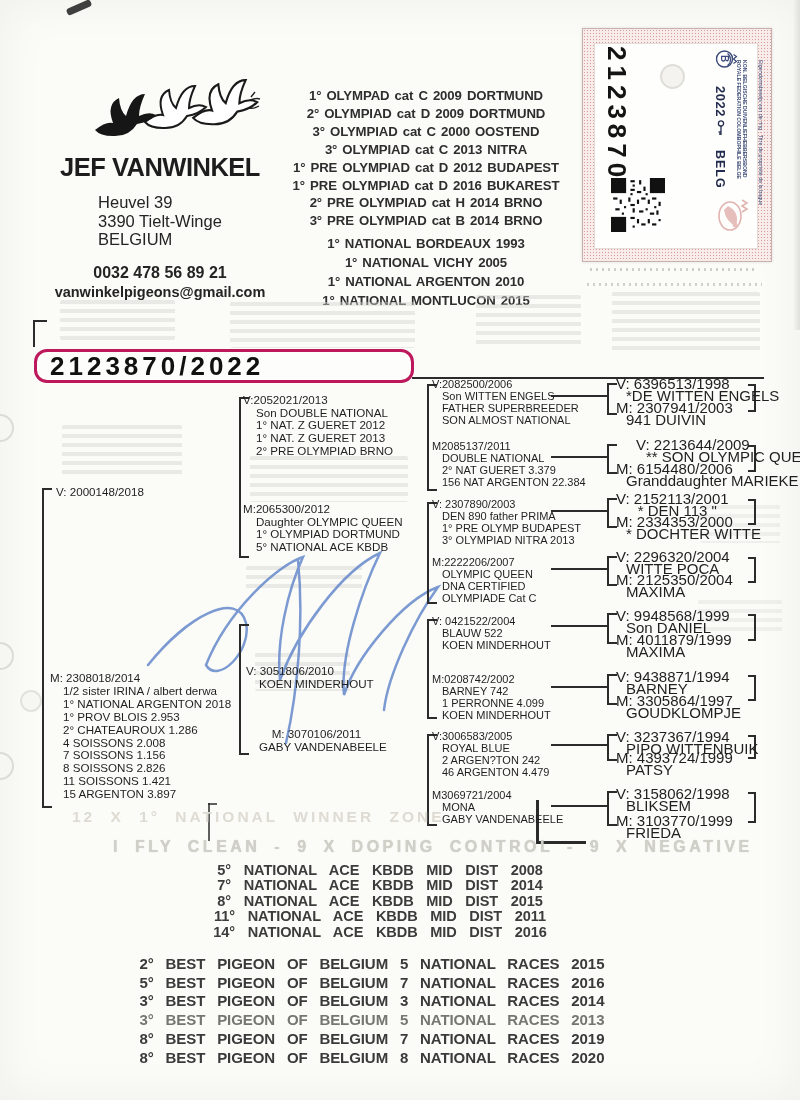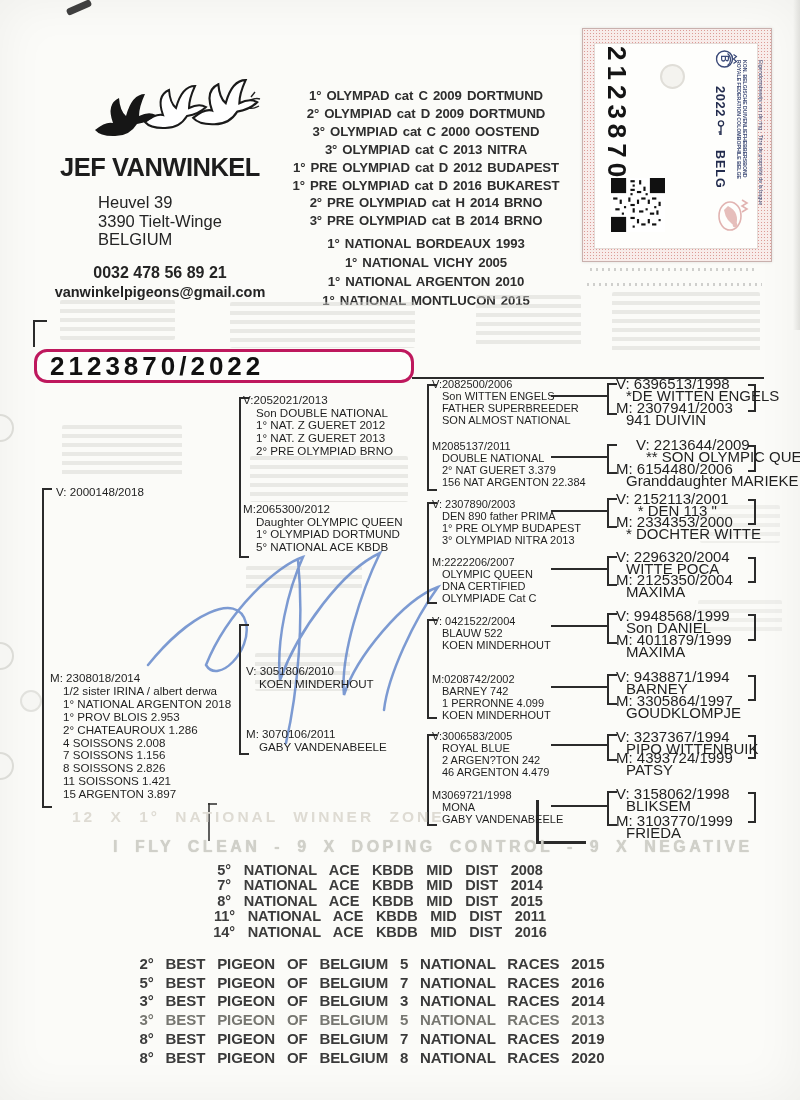--- a/index.html
+++ b/index.html
@@ -274,21 +274,21 @@
   <div class="entry" style="left:243px;top:503px;">
     <div>M:2065300/2012</div>
     <div class="sub">Daughter OLYMPIC QUEEN</div>
     <div class="sub">1° OLYMPIAD DORTMUND</div>
     <div class="sub">5° NATIONAL ACE KBDB</div>
   </div>
   <div class="entry" style="left:246px;top:621px;margin-top:44px;">
     <div>V: 3051806/2010</div>
     <div class="sub">KOEN MINDERHOUT</div>
   </div>
-  <div class="entry" style="left:246px;top:728px;">
+  <div class="entry" style="left:246px;top:728px;text-align:center;">
     <div>M: 3070106/2011</div>
     <div class="sub">GABY VANDENABEELE</div>
   </div>
 
   <div class="entry g3" style="left:432px;top:379px;">
     <div>V:2082500/2006</div>
     <div class="sub">Son WITTEN ENGELS</div>
     <div class="sub">FATHER SUPERBREEDER</div>
     <div class="sub">SON ALMOST NATIONAL</div>
   </div>
@@ -321,21 +321,21 @@
     <div class="sub">1 PERRONNE 4.099</div>
     <div class="sub">KOEN MINDERHOUT</div>
   </div>
   <div class="entry g3" style="left:432px;top:731px;">
     <div>V:3006583/2005</div>
     <div class="sub">ROYAL BLUE</div>
     <div class="sub">2 ARGEN?TON 242</div>
     <div class="sub">46 ARGENTON 4.479</div>
   </div>
   <div class="entry g3" style="left:432px;top:790px;">
-    <div>M3069721/1998</div>
+    <div>M3069721/2004</div>
     <div class="sub">MONA</div>
     <div class="sub">GABY VANDENABEELE</div>
   </div>
 
   <div class="entry g4" style="left:616px;top:378px;">
     <div>V: 6396513/1998</div>
     <div class="sub">*DE WITTEN ENGELS</div>
   </div>
   <div class="entry g4" style="left:616px;top:402px;">
     <div>M: 2307941/2003</div>

